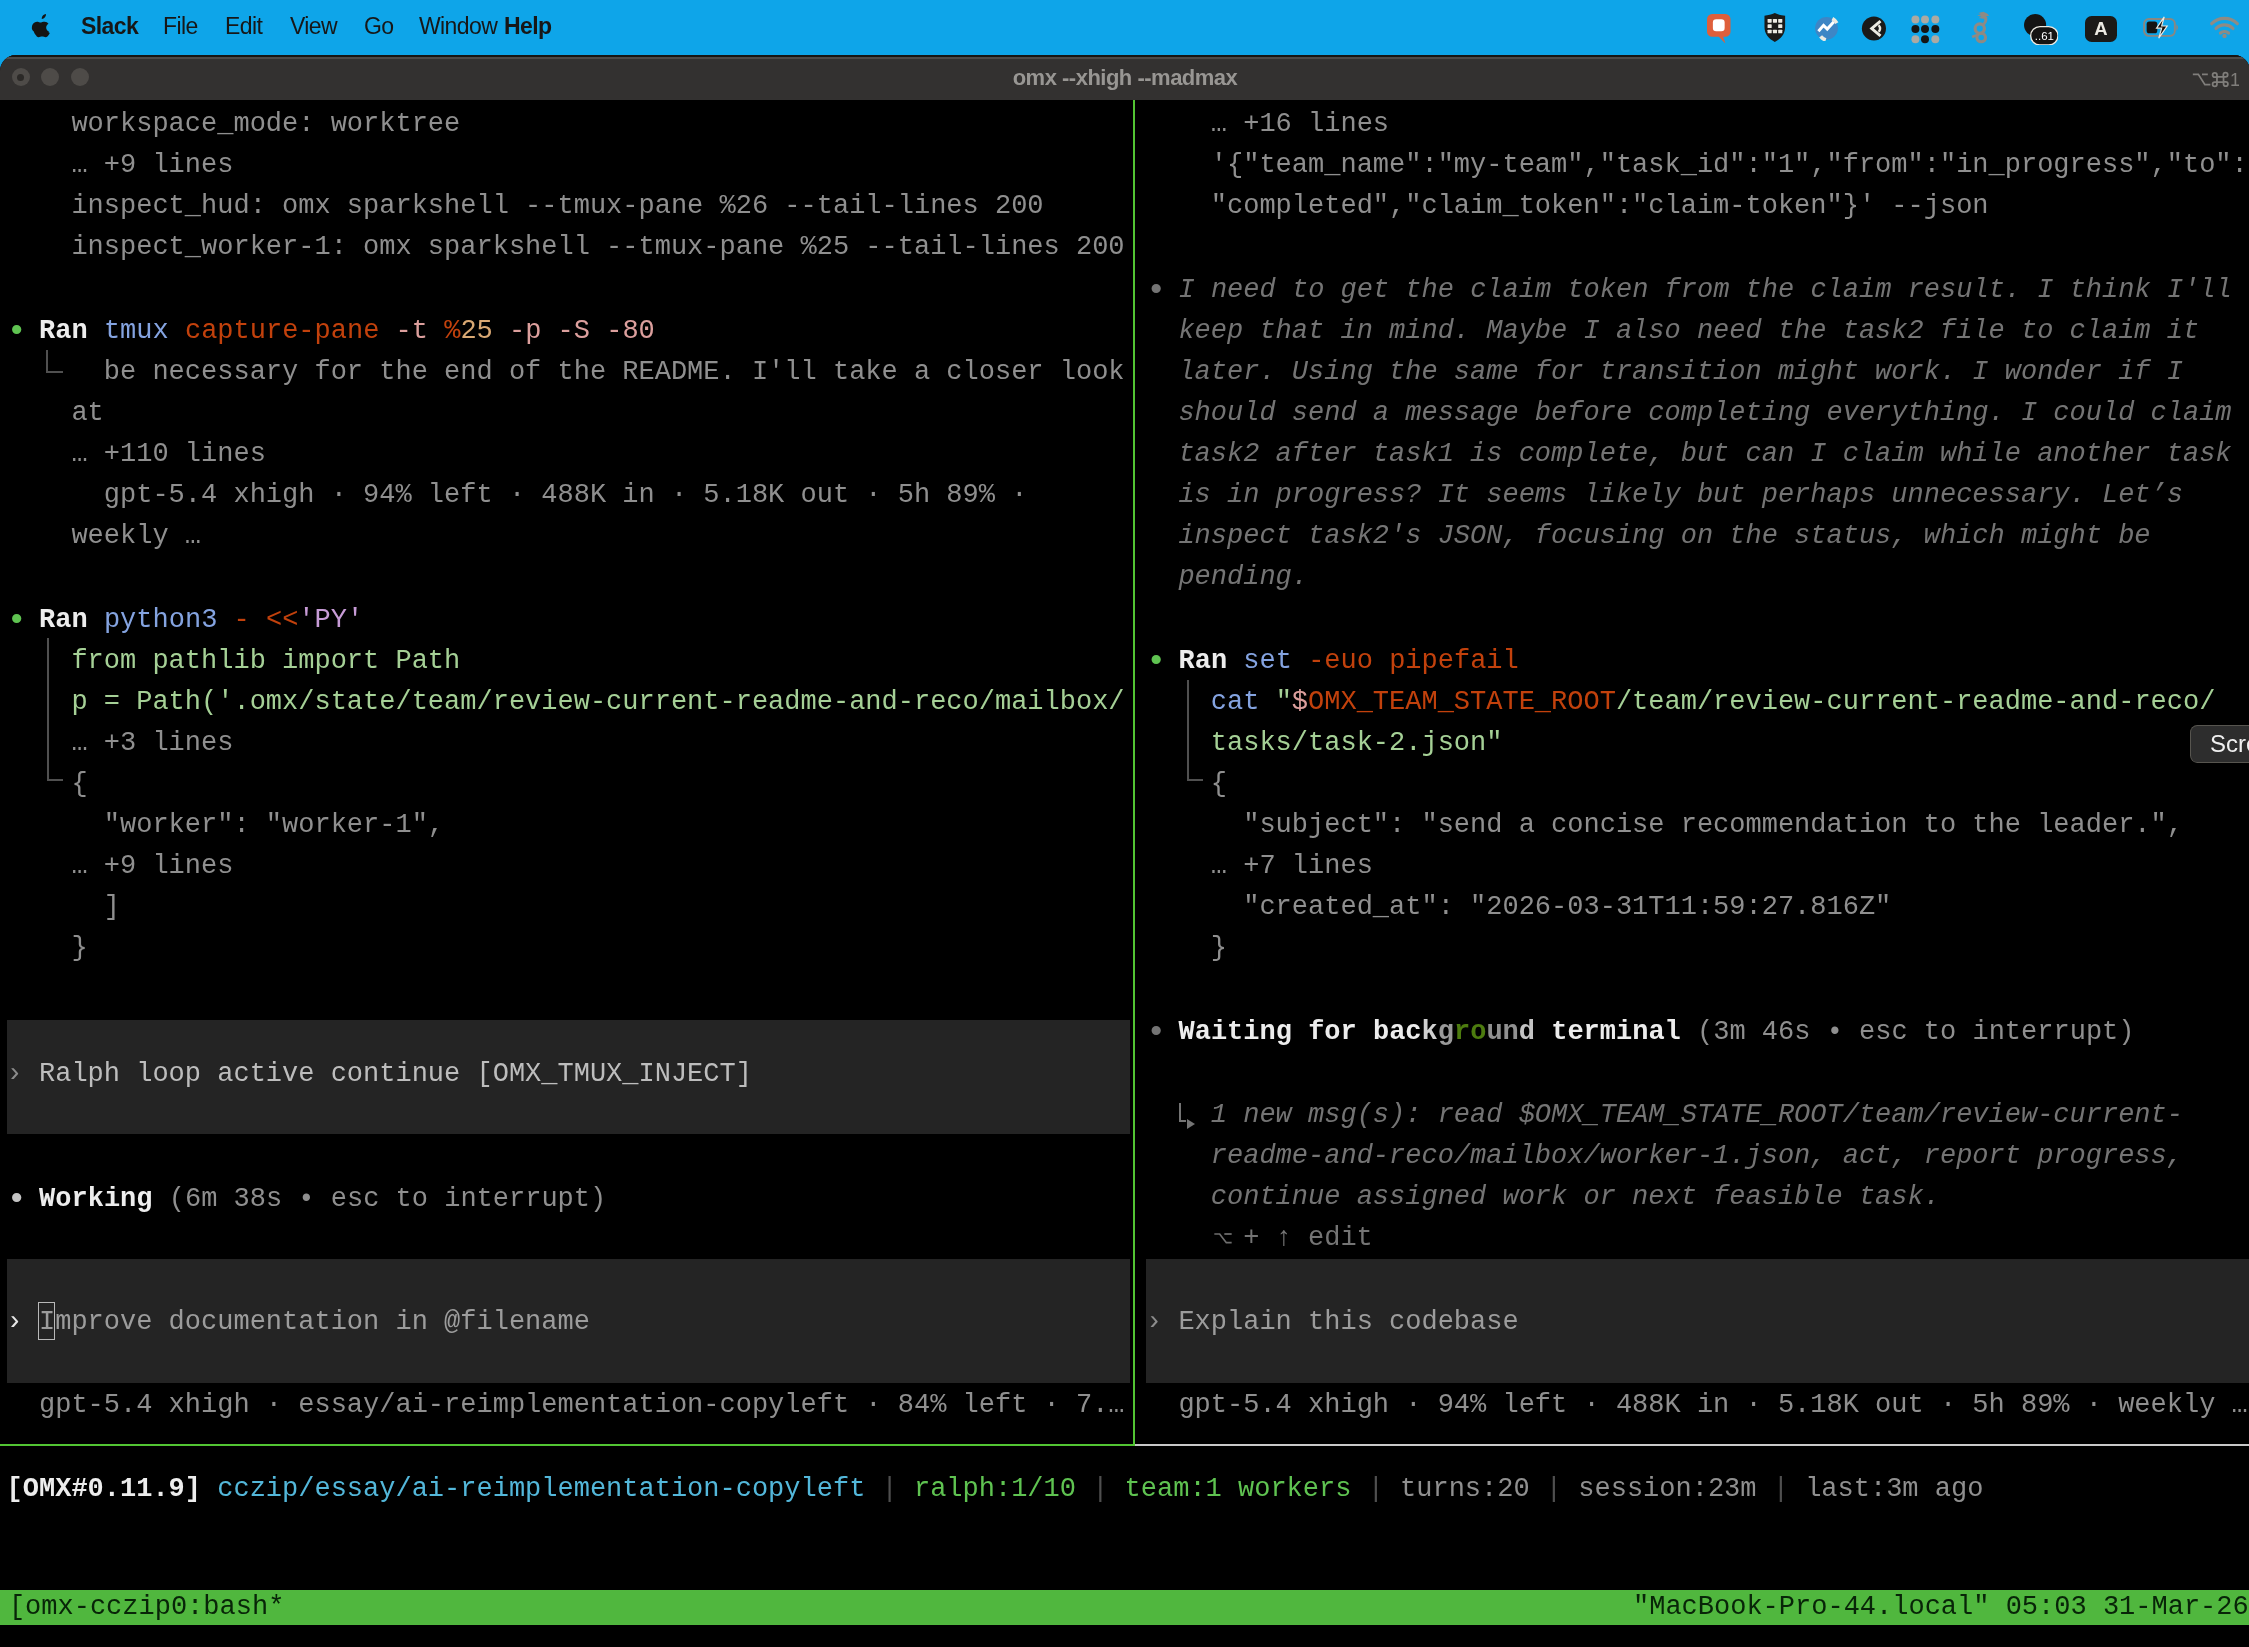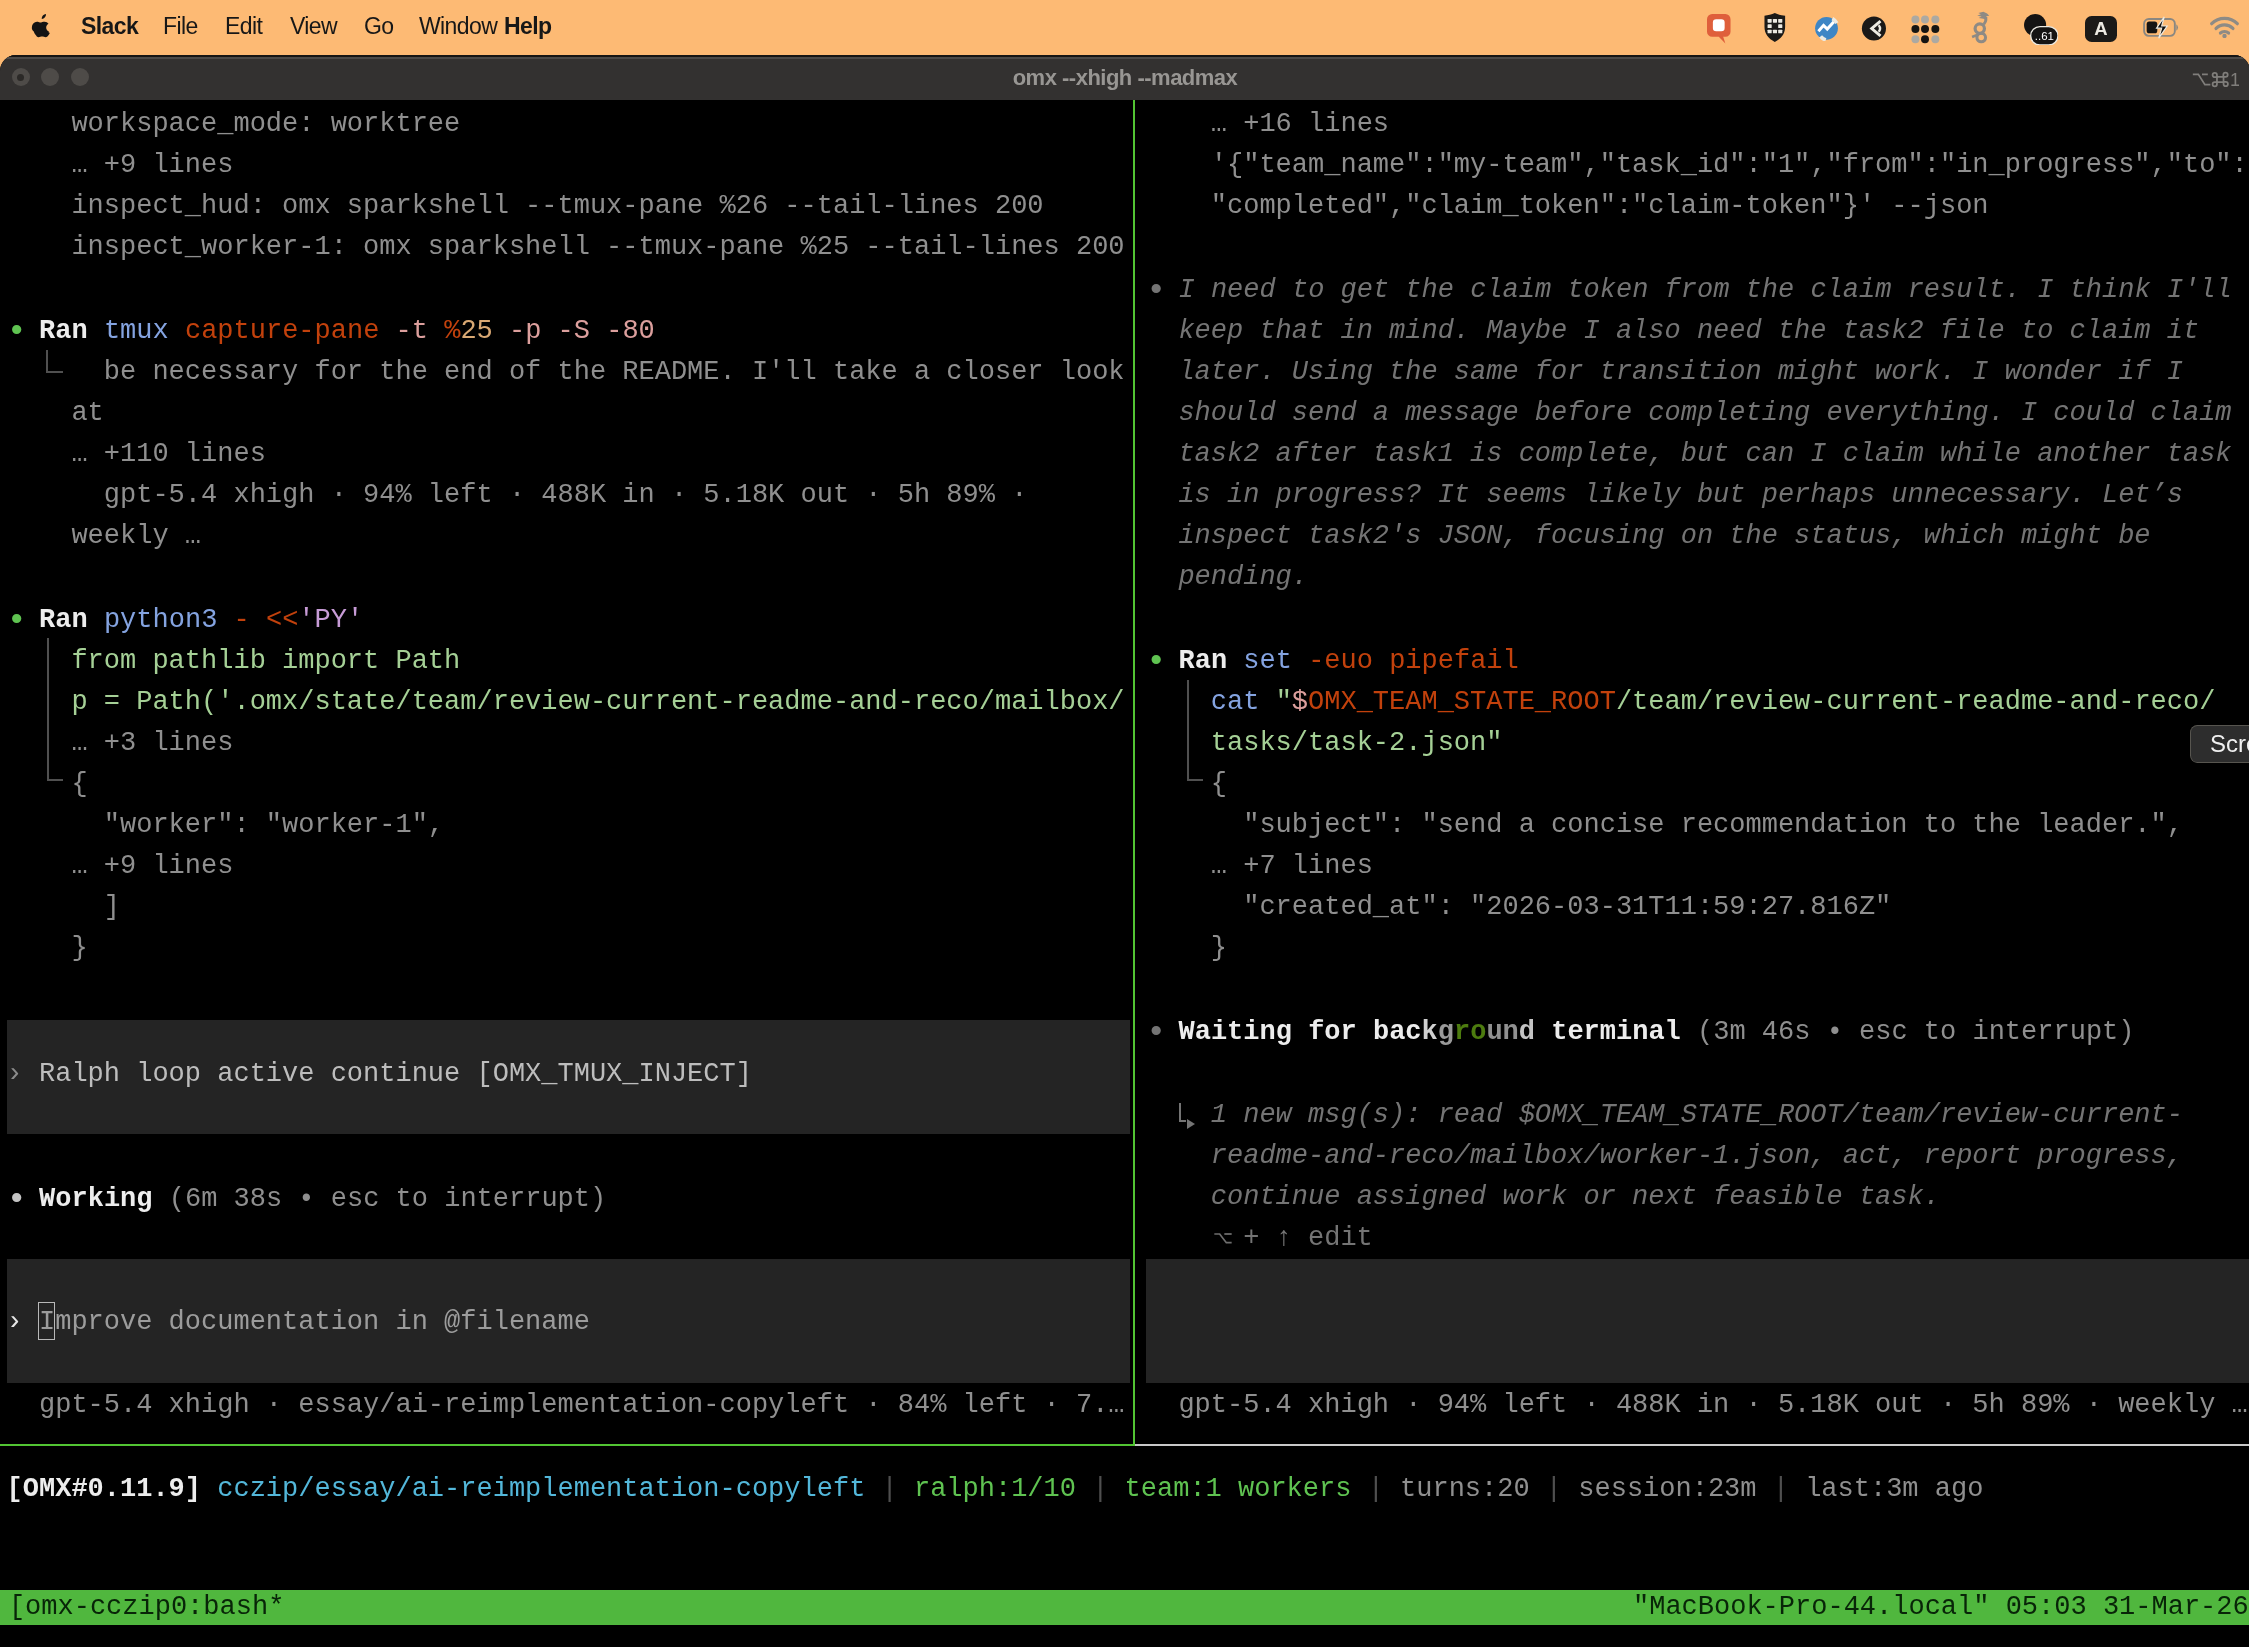--- a/index.html
+++ b/index.html
@@ -1,15 +1,15 @@
 <!DOCTYPE html>
 <html style="font-size:11.8px"><head><meta charset="utf-8"><style>
 html,body{margin:0;padding:0;width:2250px;height:1648px;background:#000;overflow:hidden}
 *{box-sizing:border-box}
-#menubar{position:absolute;left:0;top:0;width:2250px;height:72px;background:#fdba74}
+#menubar{position:absolute;left:0;top:0;width:2250px;height:72px;background:#0ea5e9}
 .mi{position:absolute;top:0;height:52px;line-height:52px;font-family:"Liberation Sans",sans-serif;font-size:23px;letter-spacing:-0.6px;color:#171717;white-space:pre}
 #win{position:absolute;left:0;top:55px;width:2250px;height:1593px;background:#000;border-radius:16px 16px 0 0;overflow:hidden}
 #titlebar{position:absolute;left:0;top:0;width:2250px;height:45px;background:#333130;border-top:2.2px solid #161514}
 .tl{position:absolute;top:11px;width:18px;height:18px;border-radius:50%;background:#4E4B48}
 #title{position:absolute;left:0;top:0;width:100%;height:45px;line-height:41px;text-align:center;font-family:"Liberation Sans",sans-serif;font-weight:bold;font-size:22px;letter-spacing:-0.5px;color:#989693}
 #term{position:absolute;left:0;top:45px;width:2250px;height:1548px;font-family:"Liberation Mono",monospace;font-size:27px;line-height:41px;color:#8F8F8F}
 pre{margin:0;font:inherit;white-space:pre}
 .b{font-weight:bold}.i{font-style:italic}
 .wh{color:#EDEDED}.gb{color:#5FC351}.blu{color:#84A3E0}.lav{color:#c2410c}
 .sal{color:#DC9F9D}.org{color:#D9A873}.grn{color:#A5D096}.pur{color:#C79BD6}
@@ -184,20 +184,21 @@
         </g>
       </svg>
 
   <div style="position:absolute;left:6.6px;top:920px;width:1123px;height:114px;background:#242424"></div>
   <pre style="position:absolute;left:6.6px;top:954px"><span style="color:#8C8C8C">›</span> <span style="color:#BDBDBD">Ralph loop active continue [OMX_TMUX_INJECT]</span></pre>
   <pre style="position:absolute;left:6.6px;top:1077px"><span class="s4 bu">•</span> <span class="wh b">Working</span> (6m 38s • esc to interrupt)</pre>
   <div style="position:absolute;left:6.6px;top:1159px;width:1123px;height:124px;background:#242424"></div>
   <pre style="position:absolute;left:6.6px;top:1202px"><span style="color:#E8E8E8">›</span> <span style="color:#9C9C9C">Improve documentation in @filename</span></pre>
   <div style="position:absolute;left:38px;top:1202px;width:17px;height:38px;border:1.8px solid #B8B8B8"></div>
   <div style="position:absolute;left:1146px;top:1159px;width:1104px;height:124px;background:#242424"></div>
+  <pre style="position:absolute;left:1146px;top:1202px"><span style="color:#8C8C8C">›</span> <span style="color:#9C9C9C">Explain this codebase</span></pre>
 
   <pre style="position:absolute;left:6.6px;top:1285px">  gpt-5.4 xhigh · essay/ai-reimplementation-copyleft · 84% left · 7.…</pre>
   <pre style="position:absolute;left:1146px;top:1285px">  gpt-5.4 xhigh · 94% left · 488K in · 5.18K out · 5h 89% · weekly …</pre>
 
   <pre style="position:absolute;left:6.6px;top:1369px"><span class="wh b">[OMX#0.11.9]</span> <span class="cyn">cczip/essay/ai-reimplementation-copyleft</span><span class="sep"> | </span><span class="gb">ralph:1/10</span><span class="sep"> | </span><span class="gb">team:1 workers</span><span class="sep"> | </span>turns:20<span class="sep"> | </span>session:23m<span class="sep"> | </span>last:3m ago</pre>
 
   <div style="position:absolute;left:0;top:1490px;width:2250px;height:35px;background:#50B73E"></div>
   <pre style="position:absolute;left:8.9px;top:1487px;color:#082508">[omx-cczip0:bash*</pre>
   <pre style="position:absolute;left:1633px;top:1487px;color:#082508">"MacBook-Pro-44.local" 05:03 31-Mar-26</pre>
 

